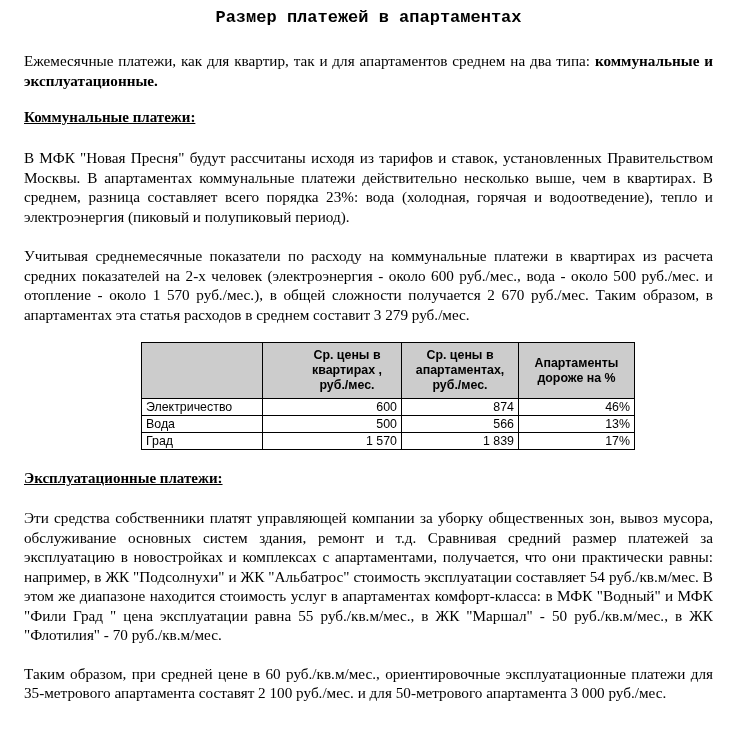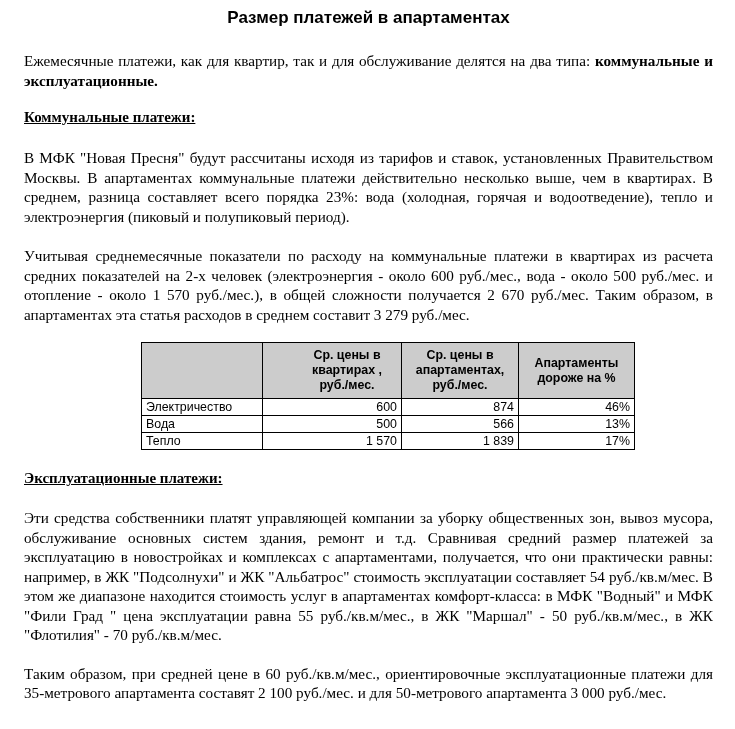--- a/index.html
+++ b/index.html
@@ -4,21 +4,21 @@
 <style>
   html, body { margin: 0; padding: 0; background: #ffffff; }
   body {
     width: 735px; height: 729px; overflow: hidden;
     font-family: "Liberation Serif", serif;
     color: #000;
     position: relative;
   }
   .page { position: absolute; left: 24px; top: 0; width: 689px; }
   h1 {
-    font-family: Liberation Sans, sans-serif;
+    font-family: Liberation Mono, monospace;
     font-size: 17px; font-weight: bold;
     text-align: center; margin: 8px 0 0 0; line-height: 20px;
   }
   p {
     font-size: 15.2px; line-height: 19.5px;
     text-align: justify; margin: 0;
   }
   .p1 { margin-top: 23px; }
   .h2 {
     font-size: 15px; font-weight: bold; text-decoration: underline;
@@ -46,21 +46,21 @@
   .p5 { margin-top: 19px; }
   .b { font-weight: bold; }
 </style>
 </head>
 <body>
 
 <div class="page">
   <h1>Размер платежей в апартаментах</h1>
 
   <p class="p1">
-    <span>Ежемесячные платежи, как для квартир, так и для обслуживание делятся на два типа:</span>
+    <span>Ежемесячные платежи, как для квартир, так и для апартаментов среднем на два типа:</span>
     <span class="b">коммунальные и эксплуатационные.</span>
   </p>
 
   <div class="h2">Коммунальные платежи:</div>
 
   <p class="p2">В МФК "Новая Пресня"  будут рассчитаны исходя из тарифов и ставок, установленных Правительством Москвы. В апартаментах коммунальные платежи действительно несколько выше, чем в квартирах. В среднем, разница составляет всего порядка 23%: вода (холодная, горячая и водоотведение), тепло и электроэнергия (пиковый и полупиковый период).</p>
   <p class="p3">Учитывая среднемесячные показатели по расходу на коммунальные платежи в квартирах из расчета средних показателей на 2-х человек (электроэнергия - около 600 руб./мес., вода - около 500 руб./мес. и отопление - около 1 570 руб./мес.), в общей сложности получается 2 670 руб./мес. Таким образом, в апартаментах эта статья расходов в среднем составит 3 279 руб./мес.</p>
 
   <div class="tbl-wrap">
     <table>
@@ -77,21 +77,21 @@
         <td>874</td>
         <td>46%</td>
       </tr>
       <tr>
         <td class="lbl">Вода</td>
         <td>500</td>
         <td>566</td>
         <td>13%</td>
       </tr>
       <tr>
-        <td class="lbl">Тепло</td>
+        <td class="lbl">Град</td>
         <td>1 570</td>
         <td>1 839</td>
         <td>17%</td>
       </tr>
     </tbody>
       </table>
   </div>
 
   <div class="h2 h2b">Эксплуатационные платежи:</div>
 

